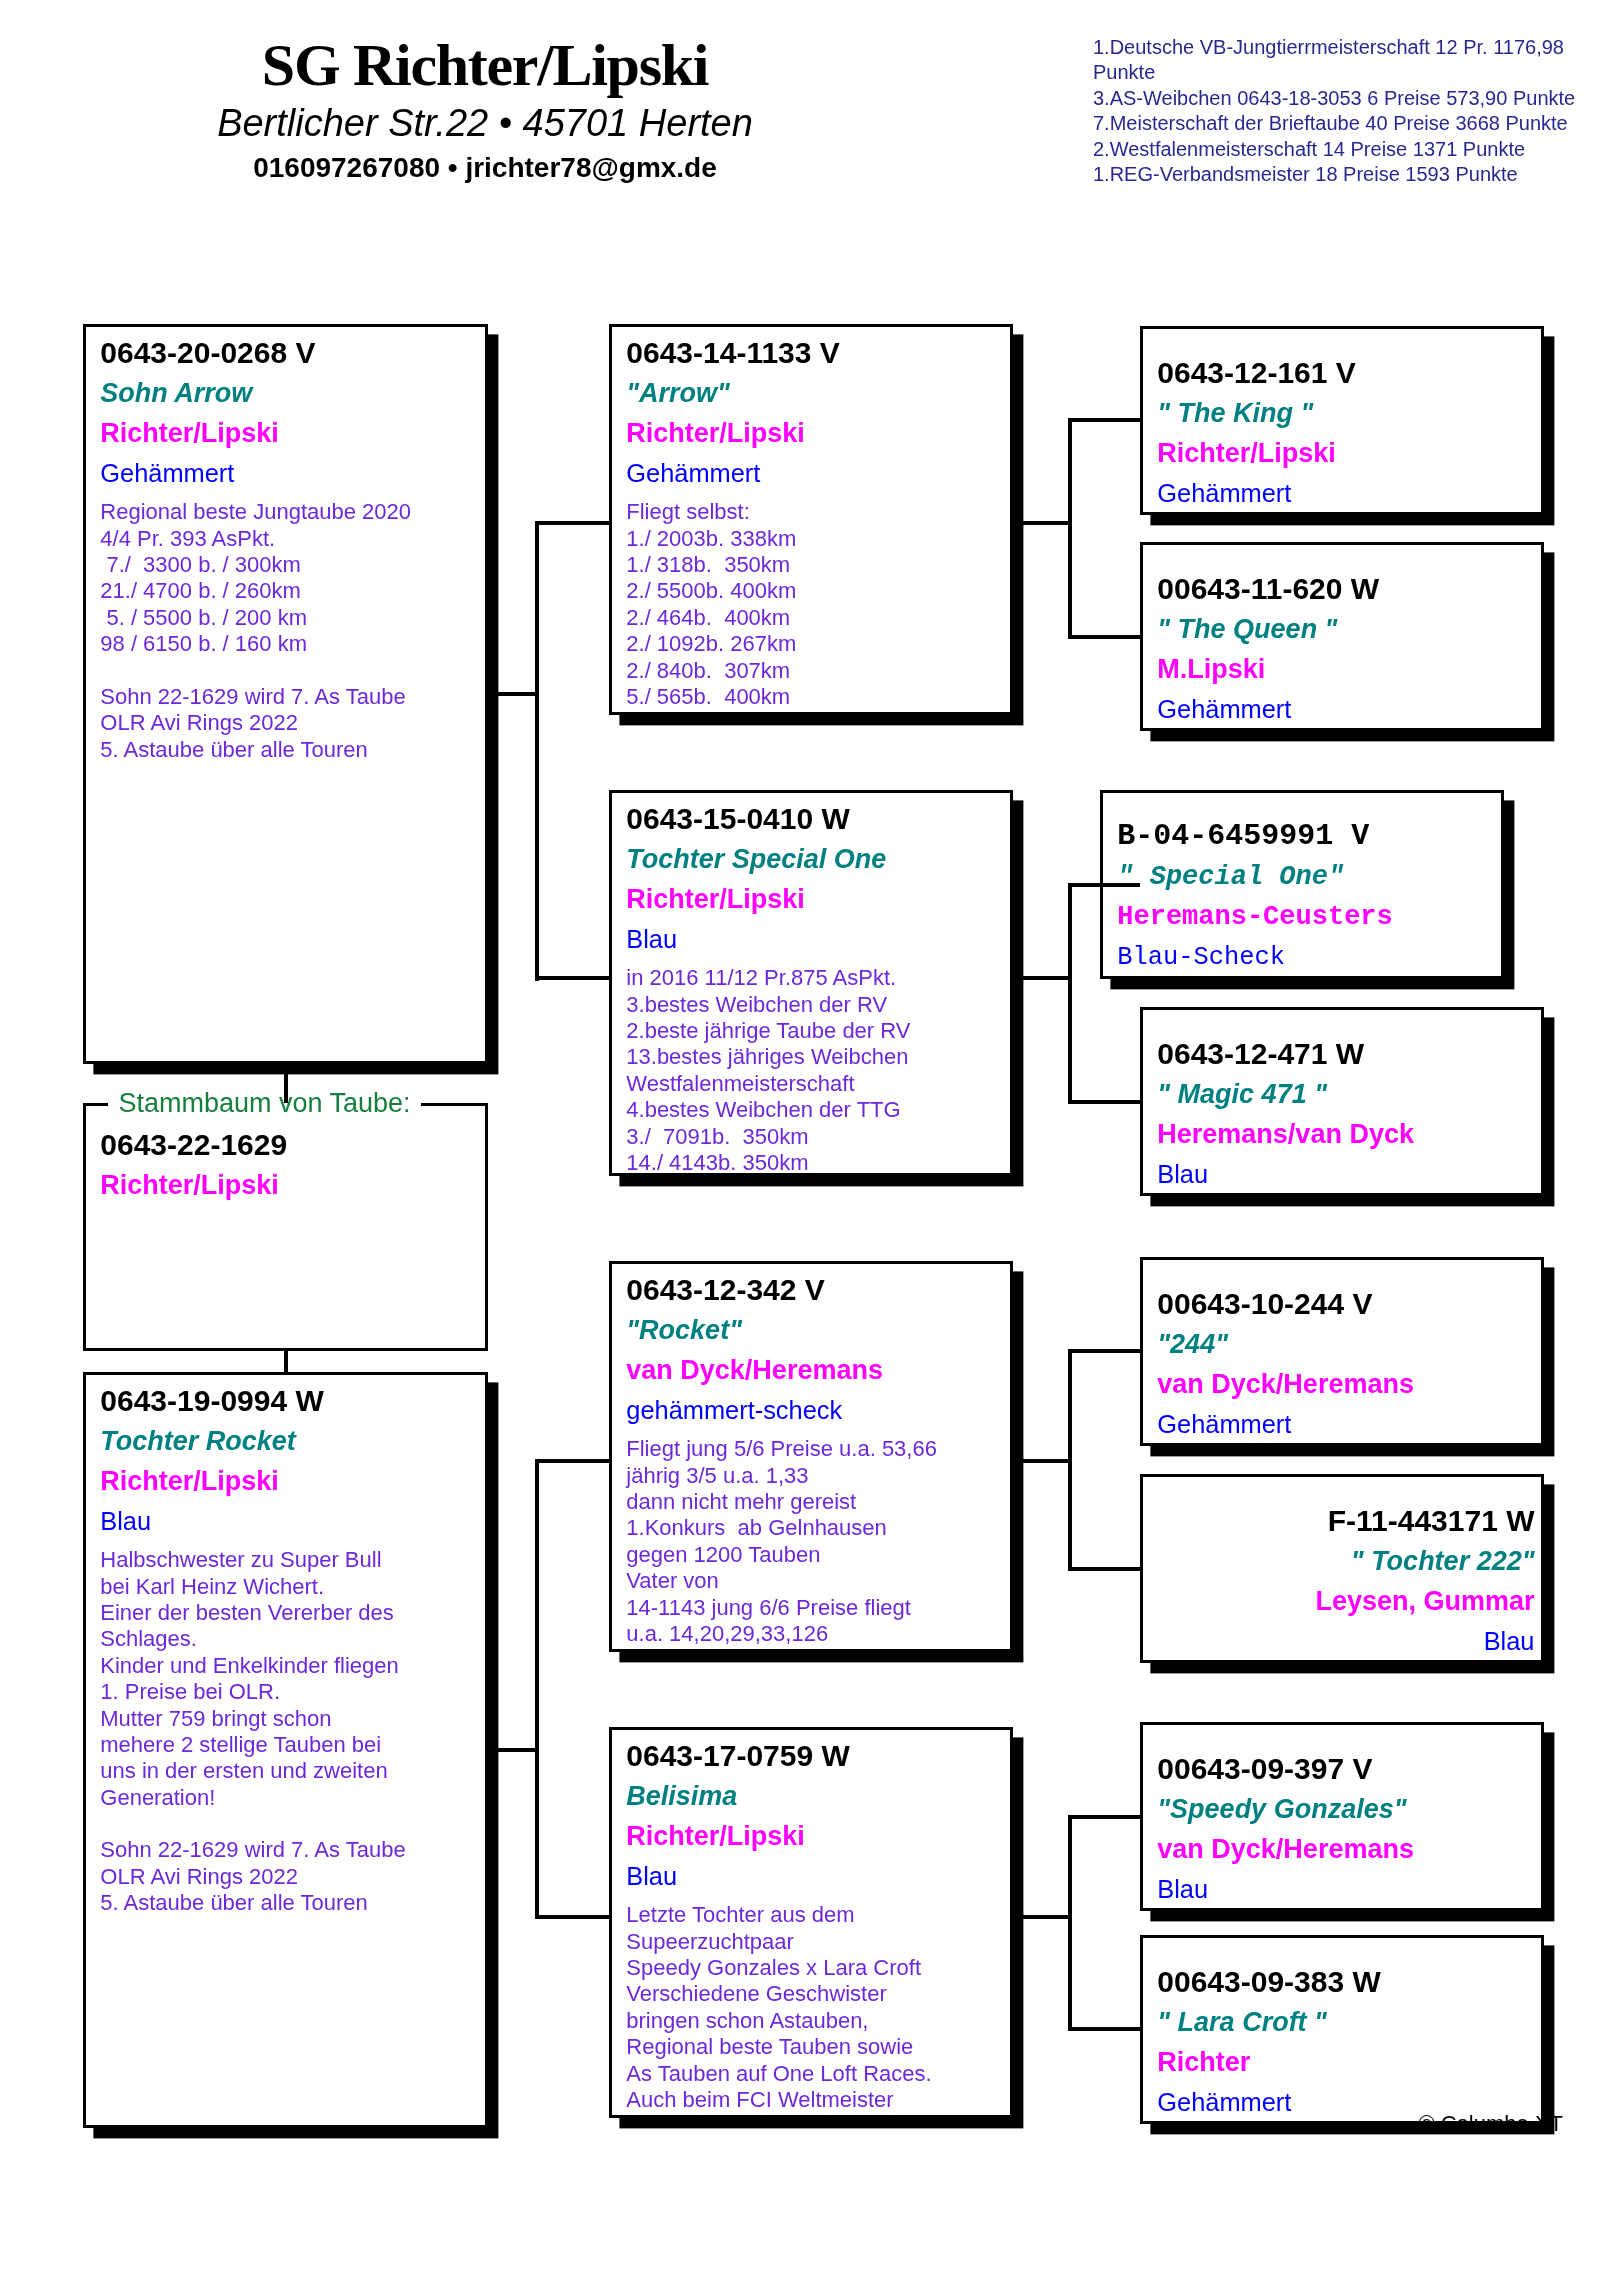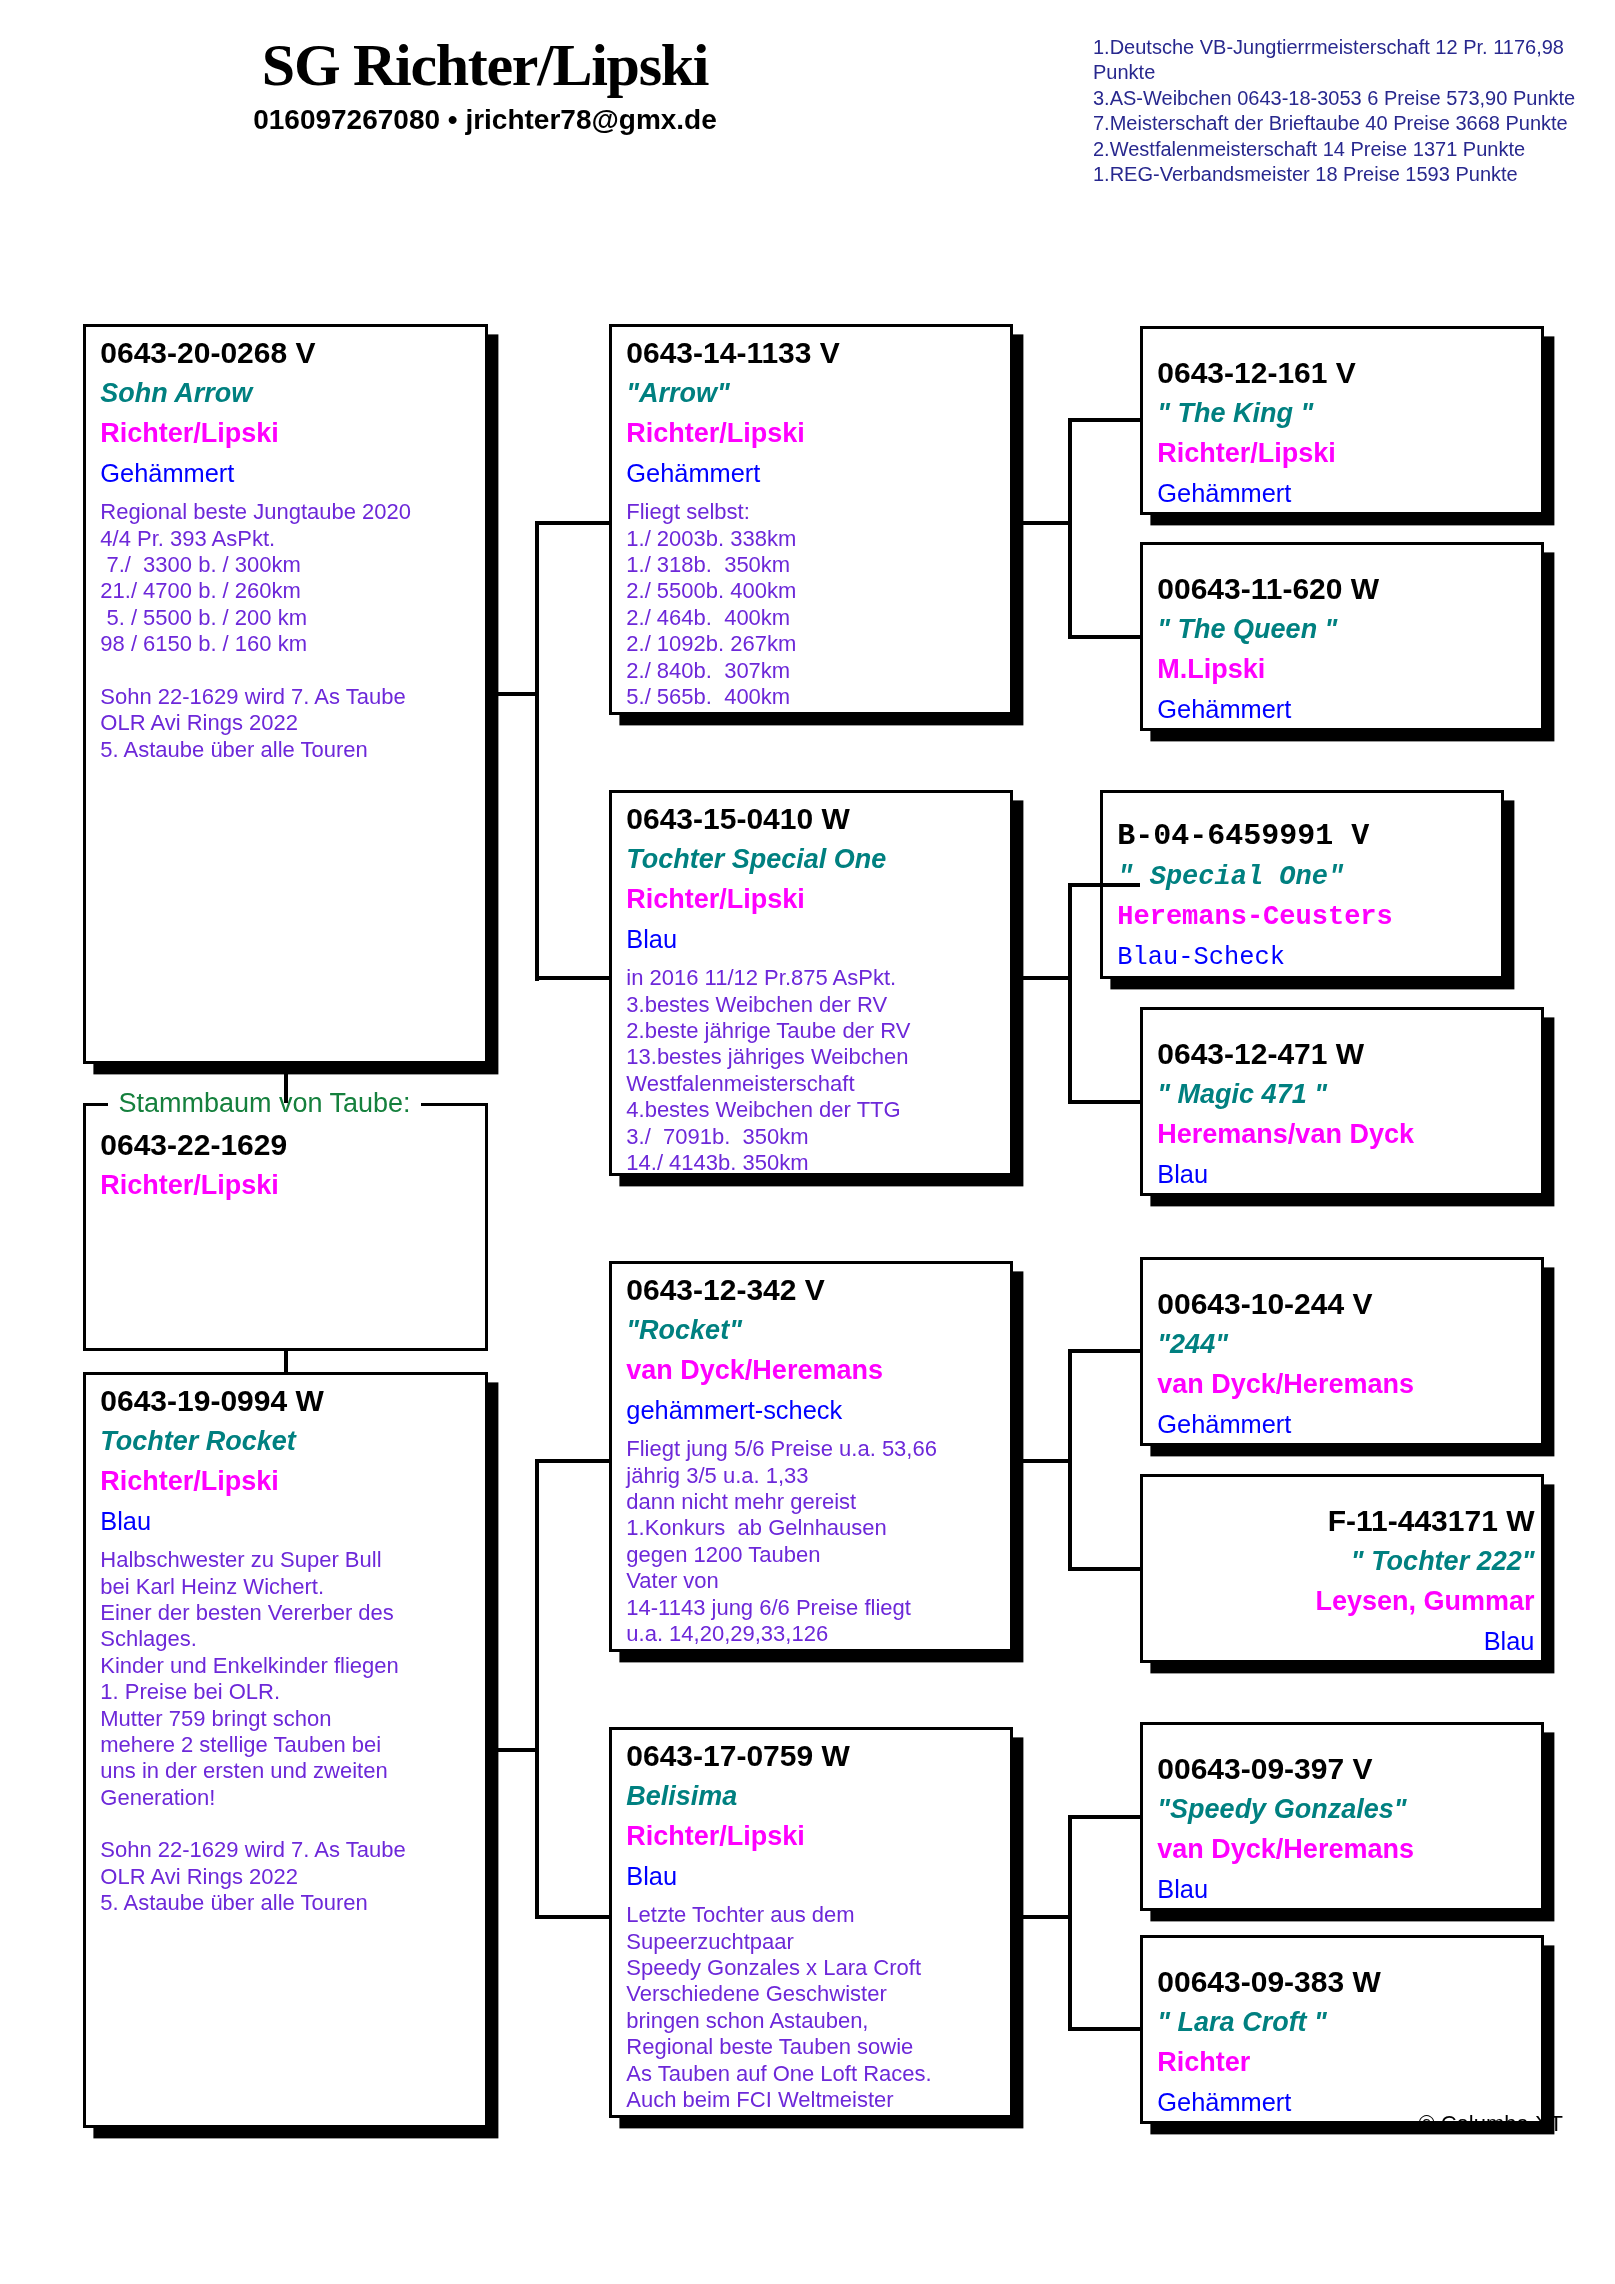--- a/index.html
+++ b/index.html
@@ -56,20 +56,21 @@
   
   .copyright{position:absolute;left:1335px;top:2111px;width:196px;font-size:22px;color:#000;text-align:right;}
 </style>
 </head>
 <body>
 
 <div id="canvas">
 
   <div class="header-block">
     <div class="loft-title">SG Richter/Lipski</div>
+    <div class="loft-address">Bertlicher Str.22 • 45701 Herten</div>
     <div class="loft-contact">016097267080 • jrichter78@gmx.de</div>
   </div>
 
   <div class="achievements">
     <p class="achievement-item">1.Deutsche VB-Jungtierrmeisterschaft 12 Pr. 1176,98 Punkte</p>
     <p class="achievement-item">3.AS-Weibchen 0643-18-3053 6 Preise 573,90 Punkte</p>
     <p class="achievement-item">7.Meisterschaft der Brieftaube 40 Preise 3668 Punkte</p>
     <p class="achievement-item">2.Westfalenmeisterschaft 14 Preise 1371 Punkte</p>
     <p class="achievement-item">1.REG-Verbandsmeister 18 Preise 1593 Punkte</p>
   </div>

